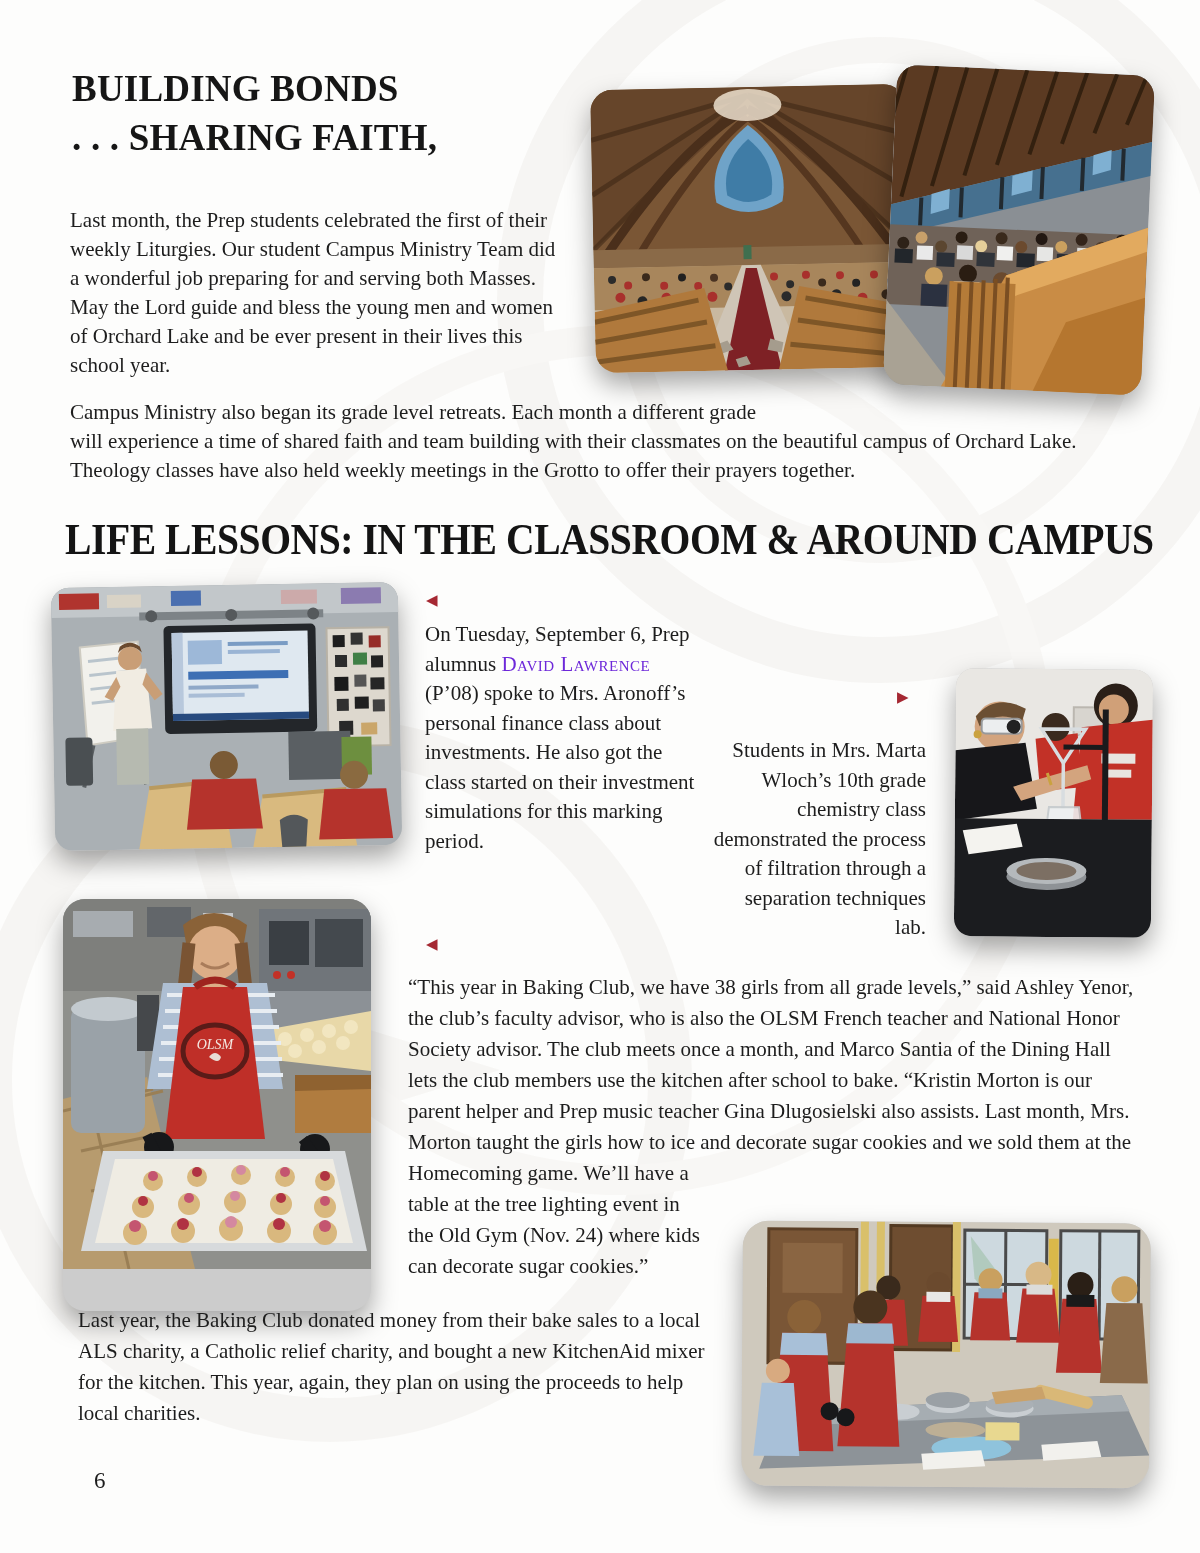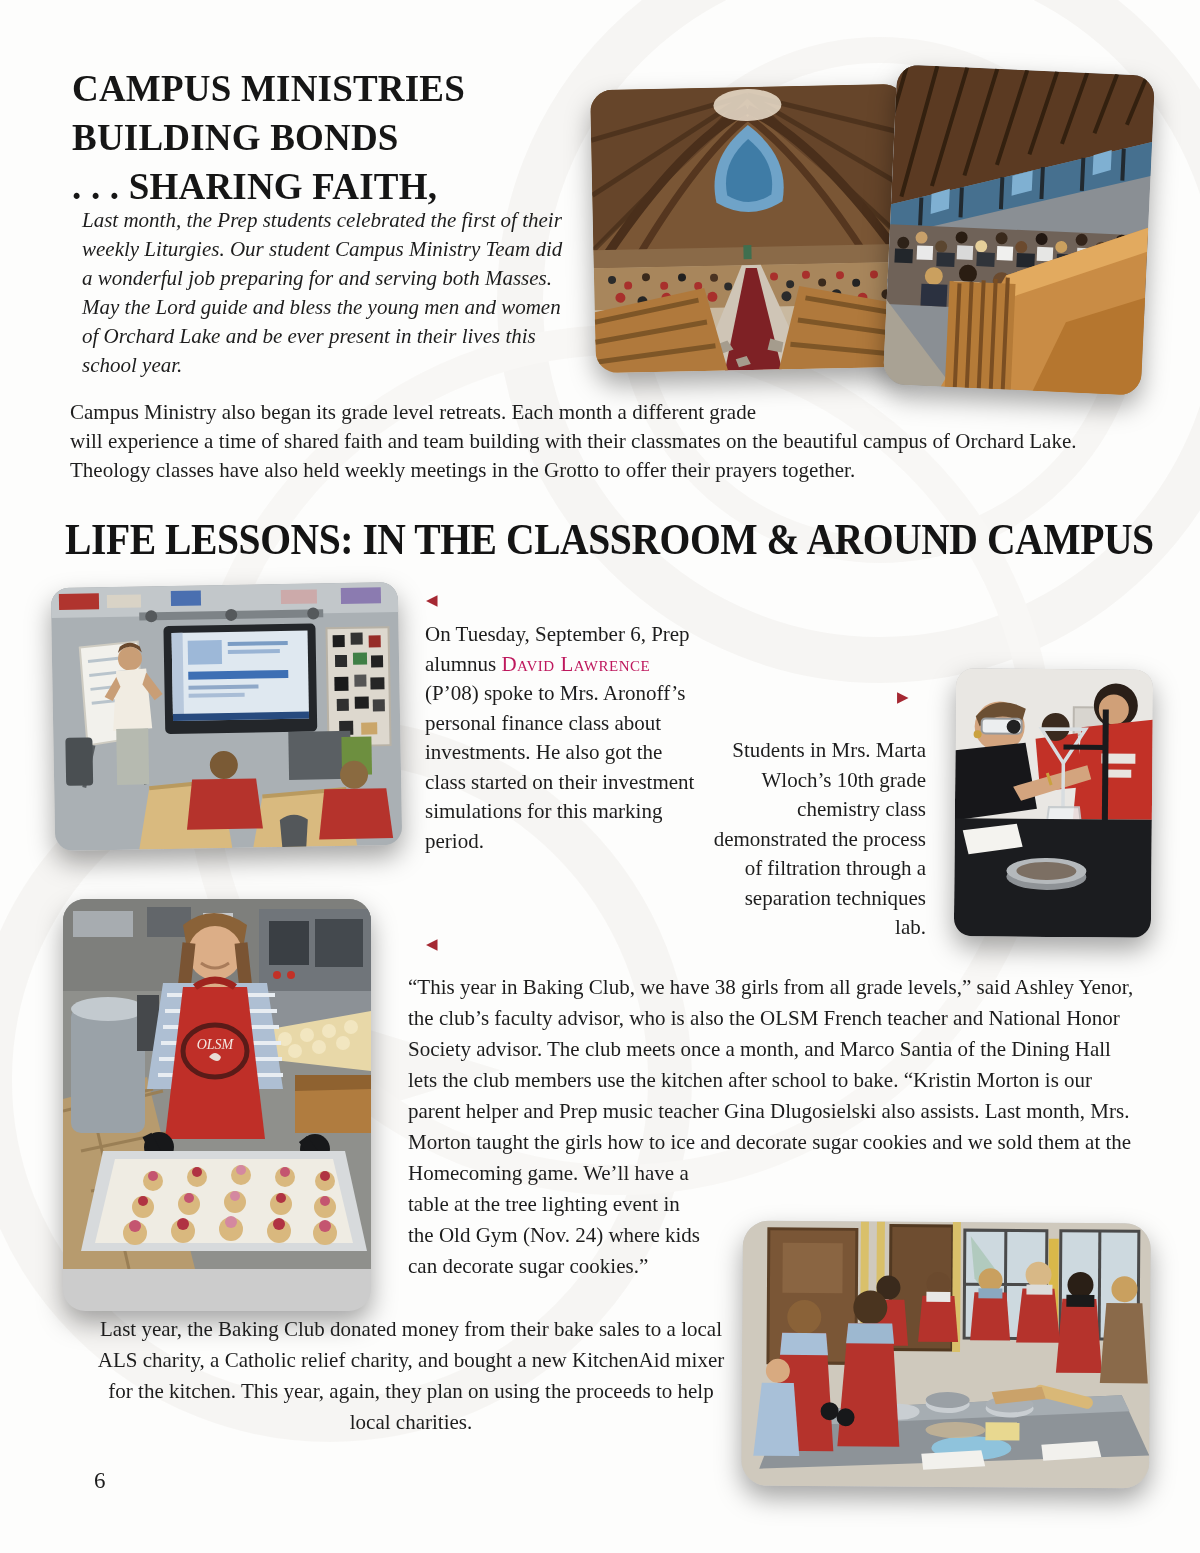--- a/index.html
+++ b/index.html
@@ -15,21 +15,21 @@
     font-weight:bold;font-size:37px;line-height:49px;letter-spacing:.2px;color:#161616;
   }
   .body-text{font-size:21px;line-height:29px;color:#1d1d1d;}
   .body-text-lg{font-size:21px;line-height:29.5px;color:#1d1d1d;}
   .pre{white-space:pre-line;}
   .section-heading{
     font-weight:bold;font-size:44px;line-height:44px;color:#141414;white-space:nowrap;
     transform:scaleX(.90);transform-origin:left center;letter-spacing:-.5px;
   }
   .smallcaps{font-variant:small-caps;letter-spacing:.5px;}
-  .accent{color:#be185d;}
+  .accent{color:#6d28d9;}
   .arrow{font-size:15px;color:#a52832;line-height:15px;
     font-family:"DejaVu Sans",sans-serif;}
   .photo{overflow:hidden;box-shadow:0 12px 26px rgba(0,0,0,.35);background:#ccc;}
   .photo svg{display:block;}
   .r18{border-radius:18px;}
   .r22{border-radius:22px;}
   .r26{border-radius:26px;}
   .right-align{text-align:right;}
   .quote-spacer{float:right;width:430px;height:150px;}
   .pagenum{font-size:23px;color:#1c1c1c;}
@@ -40,26 +40,25 @@
 <svg class="wm" width="1200" height="1553" viewBox="0 0 1200 1553">
   <circle cx="880" cy="300" r="360" fill="none" stroke="#f1efec" stroke-width="46"></circle>
   <circle cx="880" cy="300" r="250" fill="none" stroke="#f3f1ee" stroke-width="26"></circle>
   <circle cx="330" cy="1080" r="340" fill="none" stroke="#f2f0ed" stroke-width="44"></circle>
   <path d="M330 900 l40 130 130 40 -130 40 -40 130 -40 -130 -130 -40 130 -40 z" fill="#f3f1ee"></path>
   <path d="M880 120 l28 92 92 28 -92 28 -28 92 -28 -92 -92 -28 92 -28 z" fill="#f4f2ef"></path>
   <circle cx="620" cy="760" r="420" fill="none" stroke="#f5f3f0" stroke-width="30"></circle>
 </svg>
 
 <div class="abs title" style="left:72px;top:64px;width:470px;">
-  <div>CAMPUS MINISTRIES</div>
   <div>BUILDING BONDS</div>
   <div>. . . SHARING FAITH,</div>
 </div>
 
-<p class="abs body-text" style="left:82px;top:206px;width:488px;margin:0;font-style:italic;">Last month, the Prep students celebrated the first of their weekly Liturgies. Our student Campus Ministry Team did a wonderful job preparing for and serving both Masses. May the Lord guide and bless the young men and women of Orchard Lake and be ever present in their lives this school year.</p>
+<p class="abs body-text" style="left:70px;top:206px;width:488px;margin:0;">Last month, the Prep students celebrated the first of their weekly Liturgies. Our student Campus Ministry Team did a wonderful job preparing for and serving both Masses. May the Lord guide and bless the young men and women of Orchard Lake and be ever present in their lives this school year.</p>
 
 <div class="abs photo r22" style="left:593px;top:87px;width:315px;height:283px;transform:rotate(-1.2deg);">
   <svg width="315" height="283" viewBox="0 0 315 283">
     <rect width="315" height="283" fill="#c9b9a0"></rect>
     <rect width="315" height="178" fill="#7a5635"></rect>
     <path d="M0 0 H315 V160 L157 20 L0 160 Z" fill="#66452a"></path>
     <path d="M157 8 L0 50 M157 8 L0 105 M157 8 L0 160 M157 8 L315 50 M157 8 L315 105 M157 8 L315 160" stroke="#3f2817" stroke-width="5" opacity=".6"></path>
     <path d="M10 170 Q90 55 157 22" stroke="#4a2f1b" stroke-width="9" fill="none"></path>
     <path d="M305 170 Q225 55 157 22" stroke="#4a2f1b" stroke-width="9" fill="none"></path>
     <path d="M40 175 Q105 70 157 30" stroke="#55361f" stroke-width="7" fill="none"></path>
@@ -346,21 +345,21 @@
     </g>
   </svg>
 </div>
 
 <span class="abs arrow" style="left:426px;top:937px;">◀</span>
 
 <p class="abs body-text-lg" style="left:408px;top:972px;width:727px;margin:0;line-height:31px;"><span>“This year in Baking Club, we have 38 girls from all grade levels,” said Ashley Yenor, the club’s faculty advisor, who is also the OLSM French teacher and National Honor Society advisor. The club meets once a month, and Marco Santia of the Dining Hall lets the club members use the kitchen after school to bake.  “Kristin Morton is our parent helper and Prep music teacher Gina Dlugosielski also assists. Last month, Mrs. Morton taught the girls how to ice and decorate sugar cookies and we sold them at the Homecoming</span>
 <span class="quote-spacer"></span>
 <span>game. We’ll have a table at the tree lighting event in the Old Gym (Nov. 24) where kids can decorate sugar cookies.”</span></p>
 
-<p class="abs body-text-lg" style="left:70px;top:1297px;width:648px;margin:17px;line-height:31px;text-align:center;">Last year, the Baking Club donated money from their bake sales to a local ALS charity, a Catholic relief charity, and bought a new KitchenAid mixer for the kitchen. This year, again, they plan on using the proceeds to help local charities.</p>
+<p class="abs body-text-lg" style="left:70px;top:1297px;width:648px;margin:8px;line-height:31px;">Last year, the Baking Club donated money from their bake sales to a local ALS charity, a Catholic relief charity, and bought a new KitchenAid mixer for the kitchen. This year, again, they plan on using the proceeds to help local charities.</p>
 
 <div class="abs photo r26" style="left:742px;top:1222px;width:408px;height:265px;transform:rotate(.4deg);">
   <svg width="408" height="265" viewBox="0 0 408 265">
     <rect width="408" height="265" fill="#cfc9bd"></rect>
     <rect x="26" y="8" width="88" height="134" fill="#7a5636" stroke="#5b3f26" stroke-width="3"></rect>
     <rect x="40" y="22" width="60" height="50" fill="#8a6542"></rect>
     <rect x="148" y="4" width="62" height="124" fill="#6e4d30" stroke="#523921" stroke-width="3"></rect>
     <rect x="222" y="8" width="82" height="108" fill="#cdd9df" stroke="#4a4a4a" stroke-width="3"></rect>
     <path d="M263 8 V116 M222 62 H304" stroke="#4a4a4a" stroke-width="3"></path>
     <path d="M228 14 l30 40 -6 30 -20 -28 z" fill="#9fc0a8" opacity=".6"></path>

